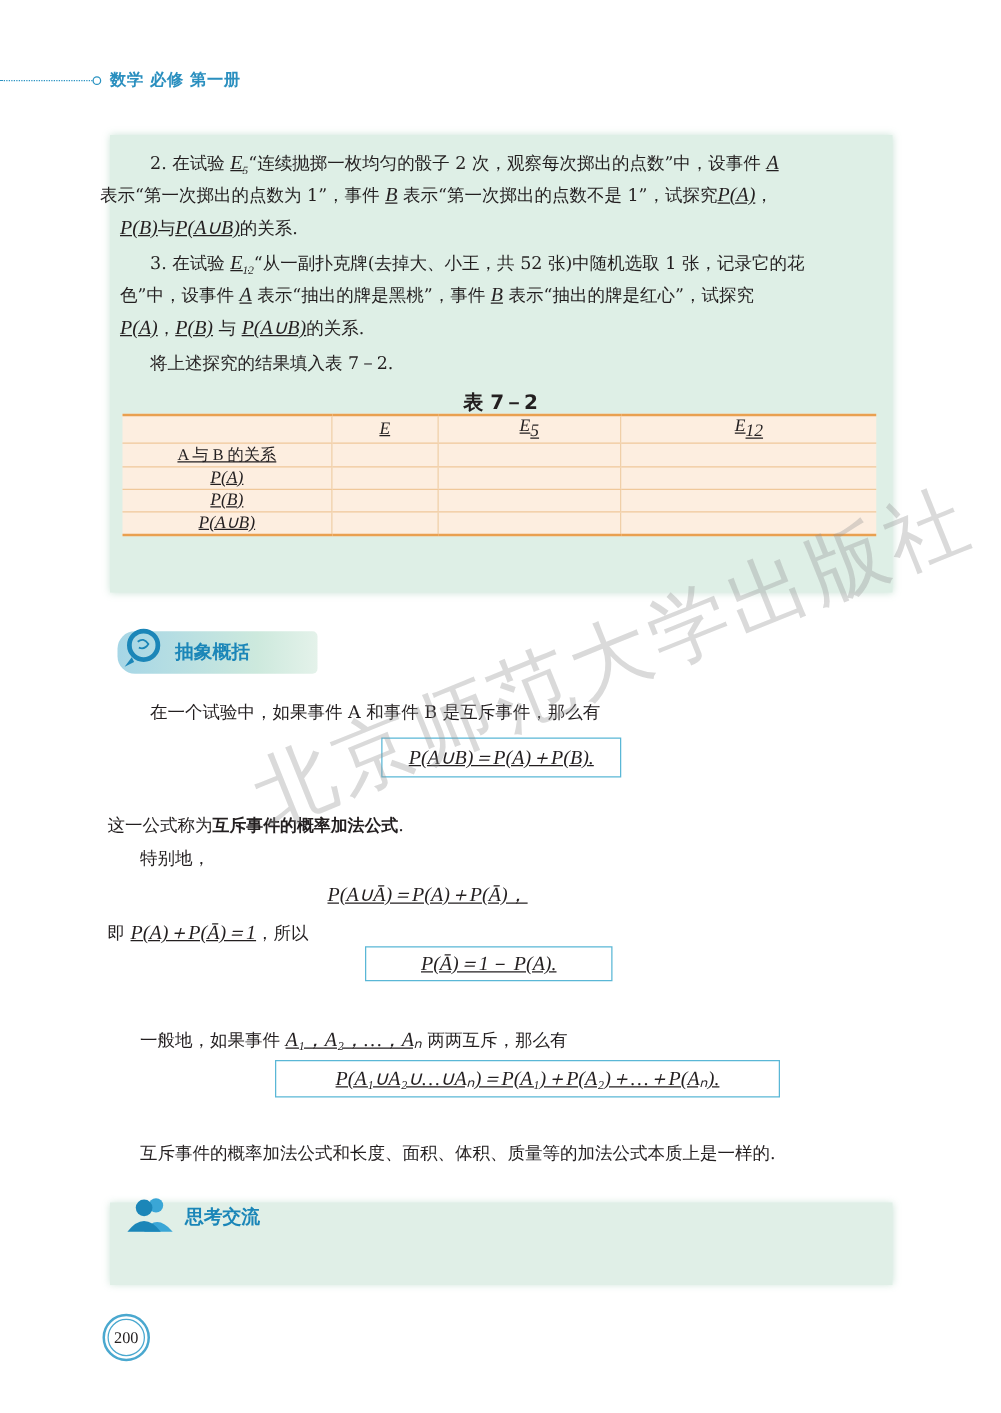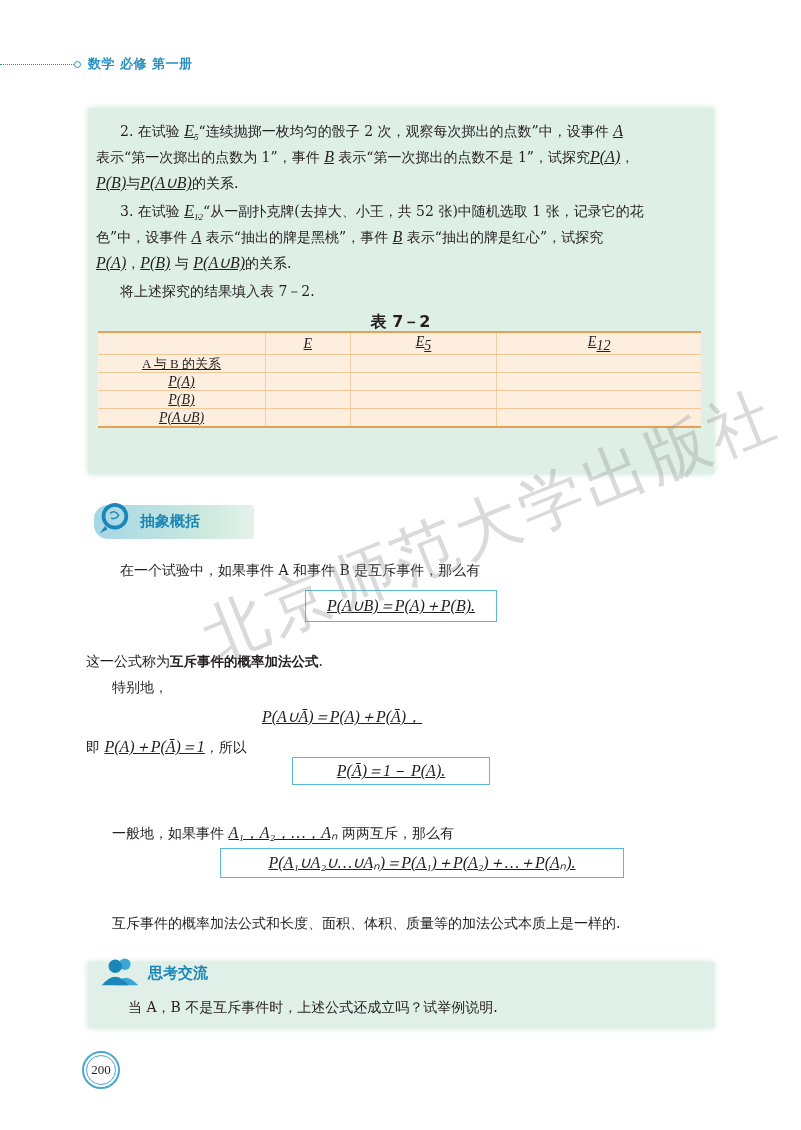--- a/index.html
+++ b/index.html
@@ -49,21 +49,21 @@
   <div class="header-line"></div>
   <div class="header-dot"></div>
   <div class="header-title">数学 必修 第一册</div>
 </div>
 
 <div class="green-box"></div>
 
 <div class="para" style="left:120px; top:118px;">
   <span>2. 在试验 </span><span class="math"><span>E</span><sub>5</sub></span><span>“连续抛掷一枚均匀的骰子 2 次，观察每次掷出的点数”中，设事件 </span><span class="math">A</span>
 </div>
-<div class="para" style="left:96px; top:144px;">
+<div class="para" style="left:80px; top:144px;">
   <span>表示“第一次掷出的点数为 1”，事件 </span><span class="math">B</span><span> 表示“第一次掷出的点数不是 1”，试探究</span><span class="math">P(A)</span><span>，</span>
 </div>
 <div class="para" style="left:96px; top:170px;">
   <span class="math">P(B)</span><span>与</span><span class="math">P(A∪B)</span><span>的关系.</span>
 </div>
 
 <div class="para" style="left:120px; top:198px;">
   <span>3. 在试验 </span><span class="math"><span>E</span><sub>12</sub></span><span>“从一副扑克牌(去掉大、小王，共 52 张)中随机选取 1 张，记录它的花</span>
 </div>
 <div class="para" style="left:96px; top:224px;">
@@ -156,18 +156,17 @@
 <div class="watermark">北京师范大学出版社</div>
 
 <div class="think-box">
   <svg class="think-icon" viewBox="0 0 44 30">
     <circle cx="26" cy="8" r="6" fill="#3aa6d6"></circle>
     <path d="M16 30 q10 -16 24 0 Z" fill="#3aa6d6"></path>
     <circle cx="16" cy="10" r="7" fill="#1b86b8"></circle>
     <path d="M2 30 q14 -18 28 0 Z" fill="#1b86b8"></path>
   </svg>
   <div class="think-label">思考交流</div>
-  <div class="para" style="left:40px; top:32px;">当 A，B 不是互斥事件时，上述公式还成立吗？试举例说明.</div>
 </div>
 
 <div class="page-num">
   <div class="page-num-inner">200</div>
 </div>
 
 </body></html>

